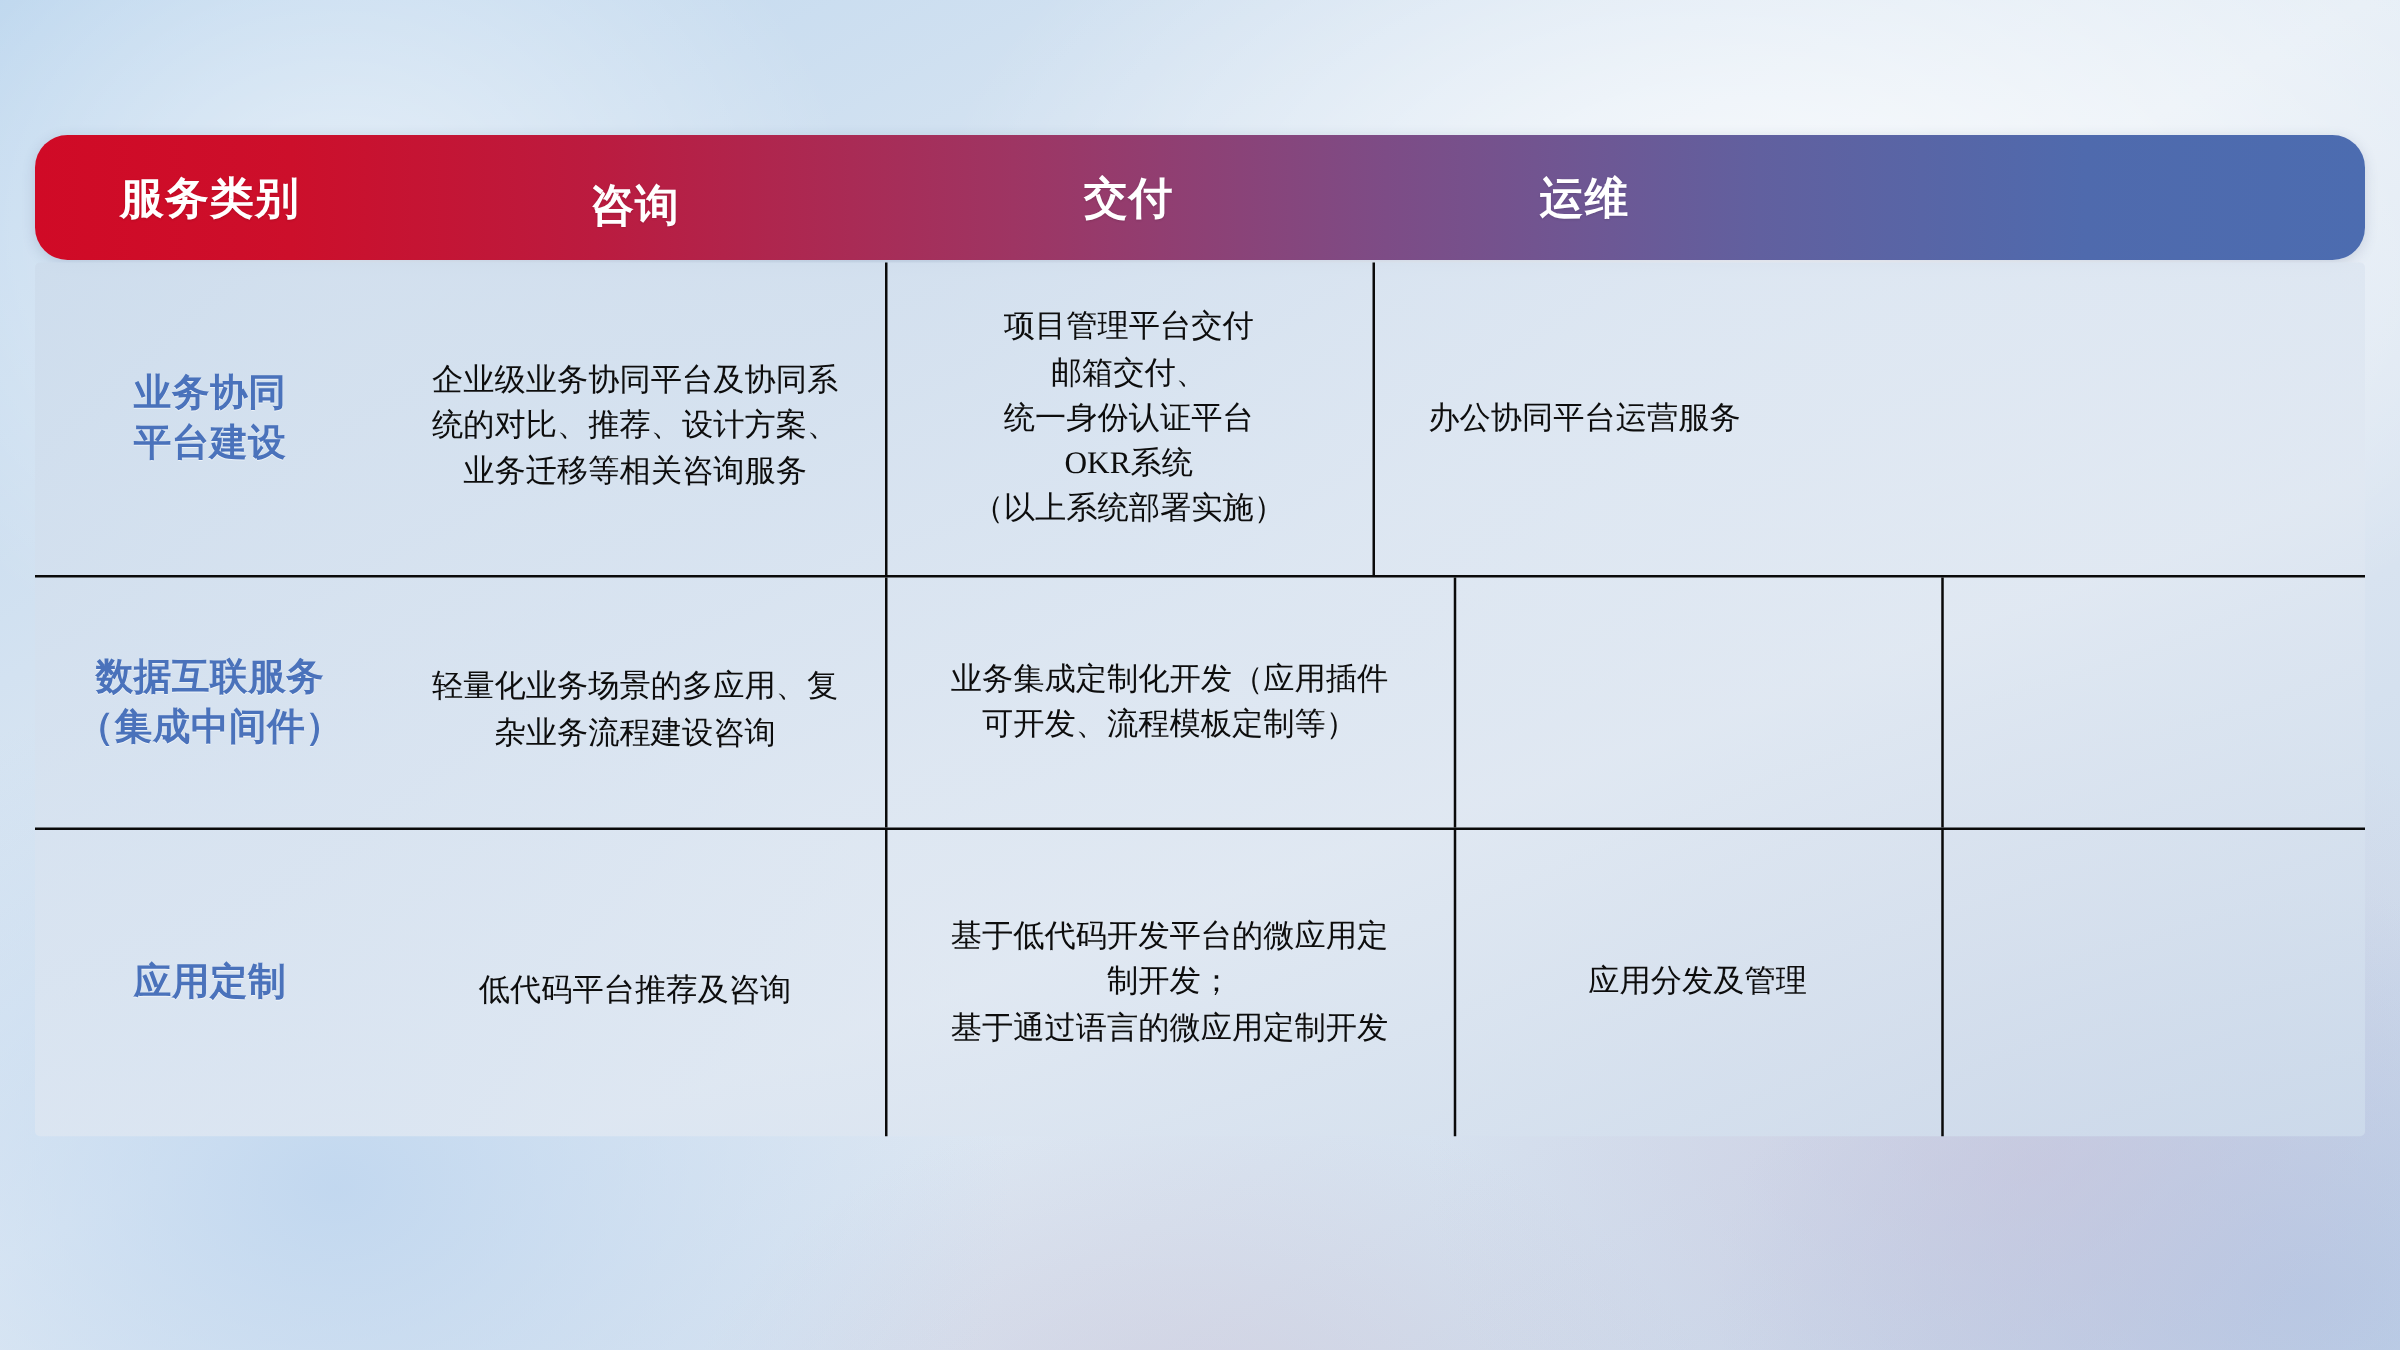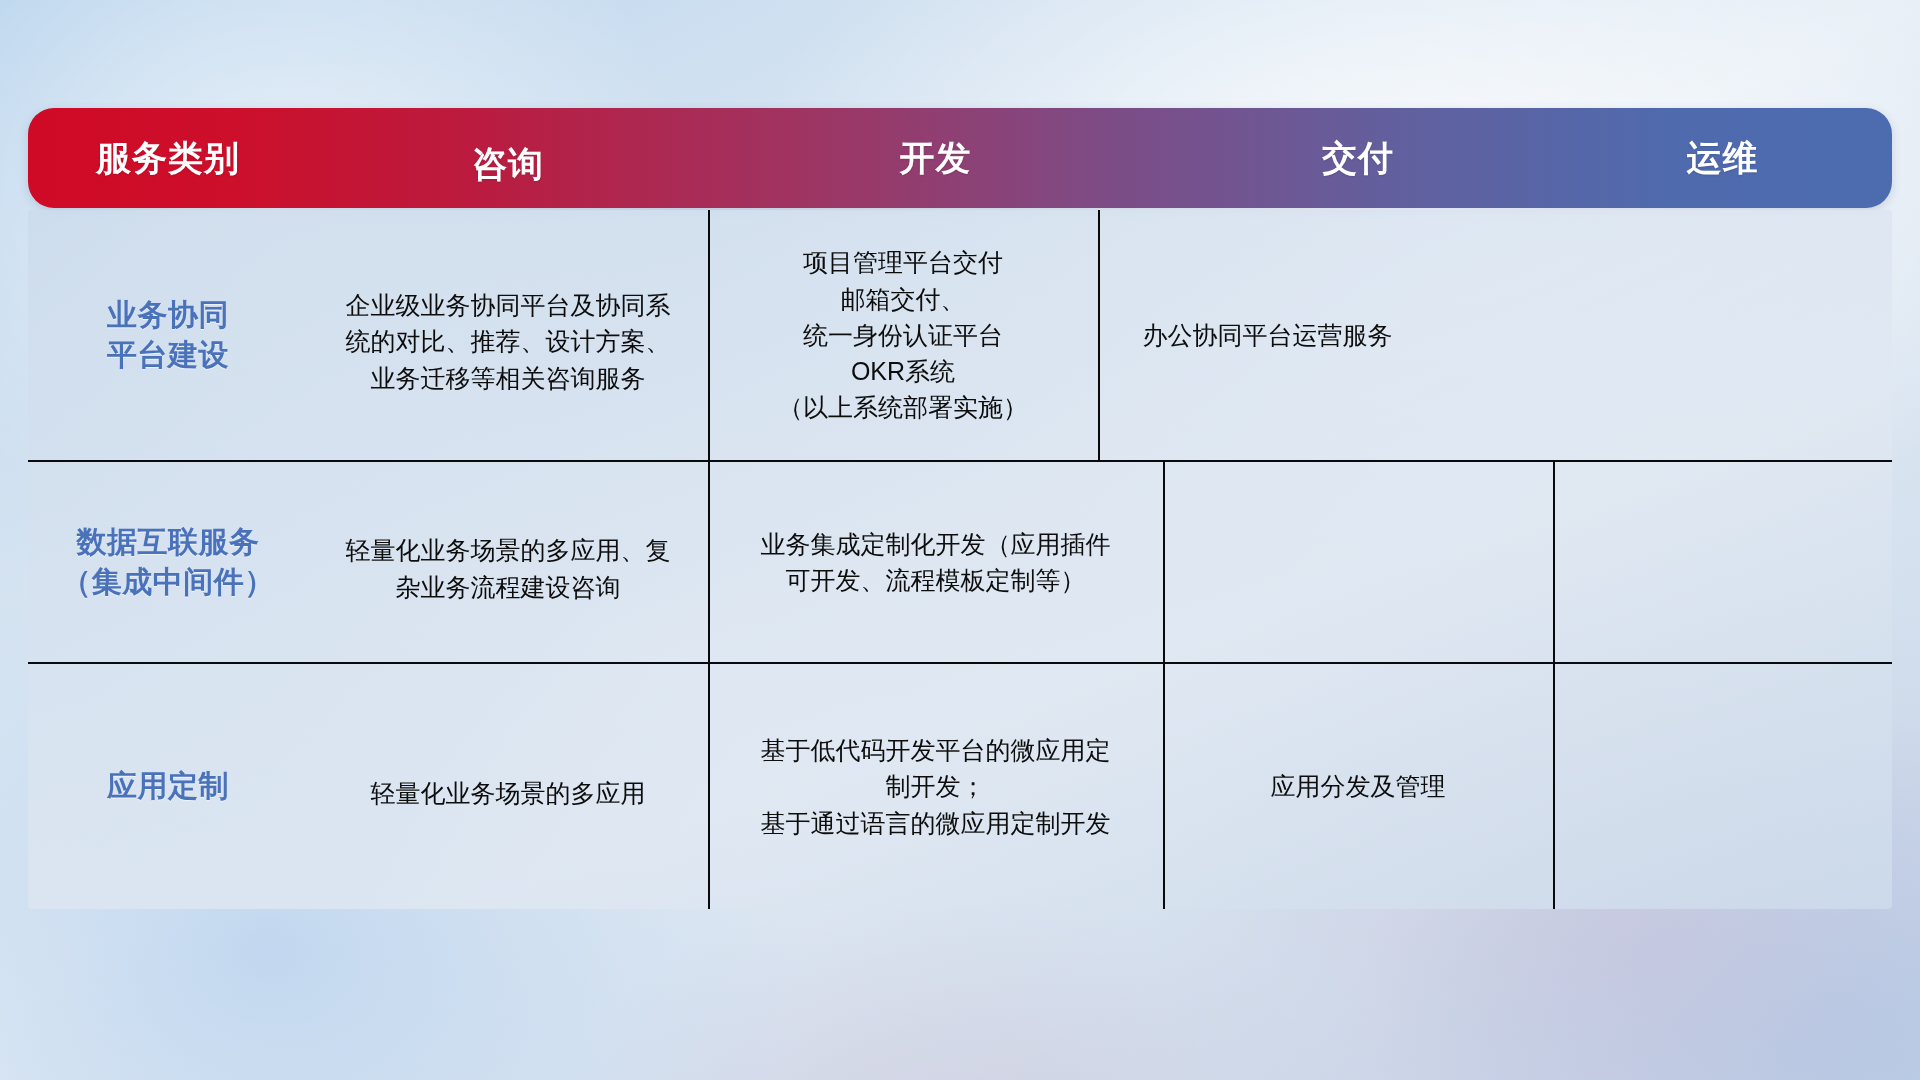--- a/index.html
+++ b/index.html
@@ -40,20 +40,21 @@
     border-radius: 50%;
     background: radial-gradient(closest-side, rgba(202,190,214,0.5), rgba(202,190,214,0));
   }
 
   
   #table-wrap {
     position: absolute;
     left: 28px;
     top: 108px;
     width: 1864px;
+    font-family: Liberation Serif, serif;
   }
 
   
   #header-row {
     display: flex;
     height: 100px;
     border-radius: 26px;
     overflow: hidden;
     background: linear-gradient(90deg,
         #d00a26 0%,
@@ -133,21 +134,20 @@
 <div id="bg">
   <div id="bg-glow-1"></div>
   <div id="bg-glow-2"></div>
 </div>
 
 <div id="table-wrap">
 
   <div id="header-row">
     <div class="head-cell c0">服务类别</div>
     <div class="head-cell c1">咨询</div>
-    <div class="head-cell c2">开发</div>
     <div class="head-cell c3">交付</div>
     <div class="head-cell c4">运维</div>
   </div>
 
   <div id="body-panel">
 
     <div class="body-row r0">
       <div class="cell cat-cell c0">业务协同
 平台建设</div>
       <div class="cell c1">企业级业务协同平台及协同系
@@ -167,21 +167,21 @@
       <div class="cell c1">轻量化业务场景的多应用、复
 杂业务流程建设咨询</div>
       <div class="cell c2 vline">业务集成定制化开发（应用插件
 可开发、流程模板定制等）</div>
       <div class="cell c3 vline"></div>
       <div class="cell c4 vline"></div>
     </div>
 
     <div class="body-row r2">
       <div class="cell cat-cell c0">应用定制</div>
-      <div class="cell c1">轻量化业务场景的多应用</div>
+      <div class="cell c1">低代码平台推荐及咨询</div>
       <div class="cell c2 vline">基于低代码开发平台的微应用定
 制开发；
 基于通过语言的微应用定制开发</div>
       <div class="cell c3 vline">应用分发及管理</div>
       <div class="cell c4 vline"></div>
     </div>
 
   </div>
 </div>
 

